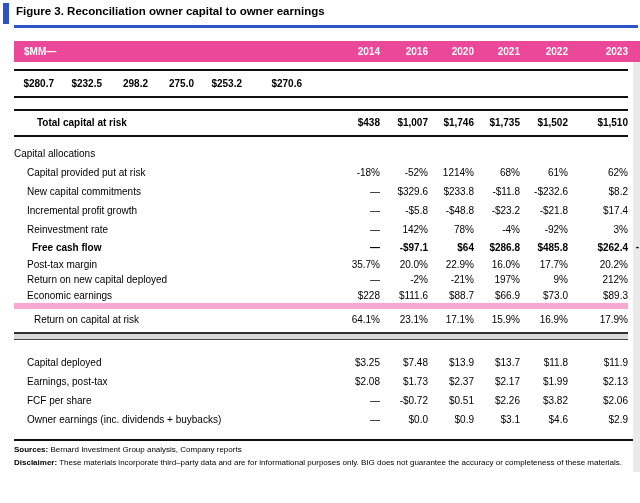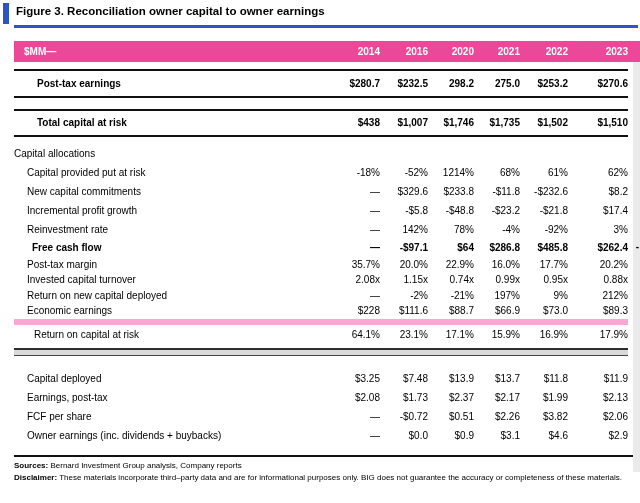--- a/index.html
+++ b/index.html
@@ -86,21 +86,20 @@
       <span class="c c4">2022</span>
       <span class="c c5">2023</span>
     </span>
 </div>
 
 <div class="sliver"></div>
 <div class="cutoff-dash">-</div>
 
 <div class="rows">
     <div class="r highlight">
-      <span class="lab">Post-tax earnings</span>
       <span class="c c0">$280.7</span>
       <span class="c c1">$232.5</span>
       <span class="c c2">298.2</span>
       <span class="c c3">275.0</span>
       <span class="c c4">$253.2</span>
       <span class="c c5">$270.6</span>
     </div>
     <div class="r highlight">
       <span class="lab">Total capital at risk</span>
       <span class="c c0">$438</span>
@@ -161,29 +160,20 @@
     <div class="r compact">
       <span class="lab">Post-tax margin</span>
       <span class="c c0">35.7%</span>
       <span class="c c1">20.0%</span>
       <span class="c c2">22.9%</span>
       <span class="c c3">16.0%</span>
       <span class="c c4">17.7%</span>
       <span class="c c5">20.2%</span>
     </div>
     <div class="r compact">
-      <span class="lab">Invested capital turnover</span>
-      <span class="c c0">2.08x</span>
-      <span class="c c1">1.15x</span>
-      <span class="c c2">0.74x</span>
-      <span class="c c3">0.99x</span>
-      <span class="c c4">0.95x</span>
-      <span class="c c5">0.88x</span>
-    </div>
-    <div class="r compact">
       <span class="lab">Return on new capital deployed</span>
       <span class="c c0">—</span>
       <span class="c c1">-2%</span>
       <span class="c c2">-21%</span>
       <span class="c c3">197%</span>
       <span class="c c4">9%</span>
       <span class="c c5">212%</span>
     </div>
     <div class="r compact">
       <span class="lab">Economic earnings</span>

